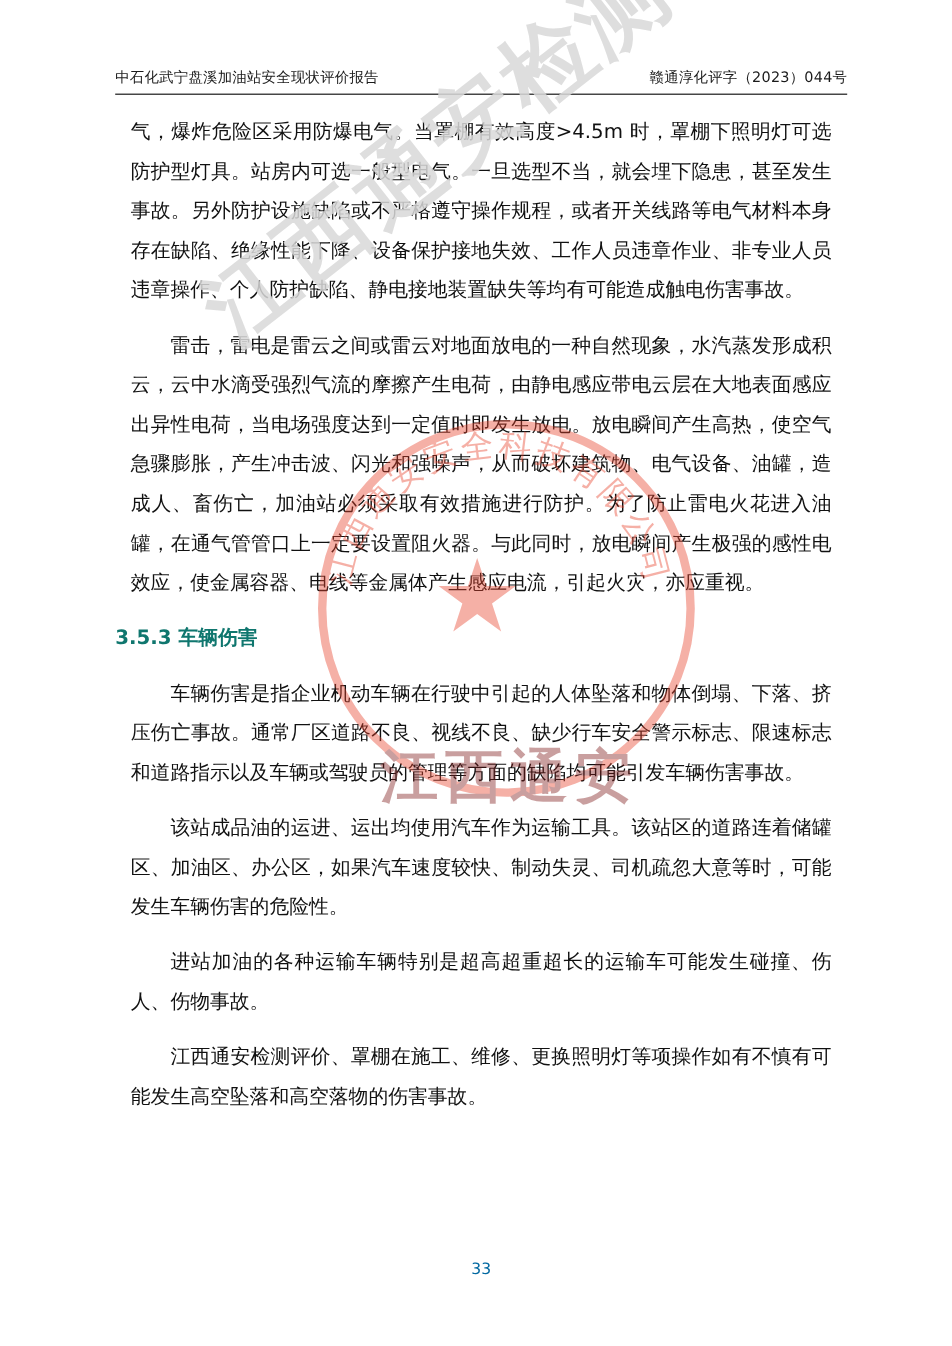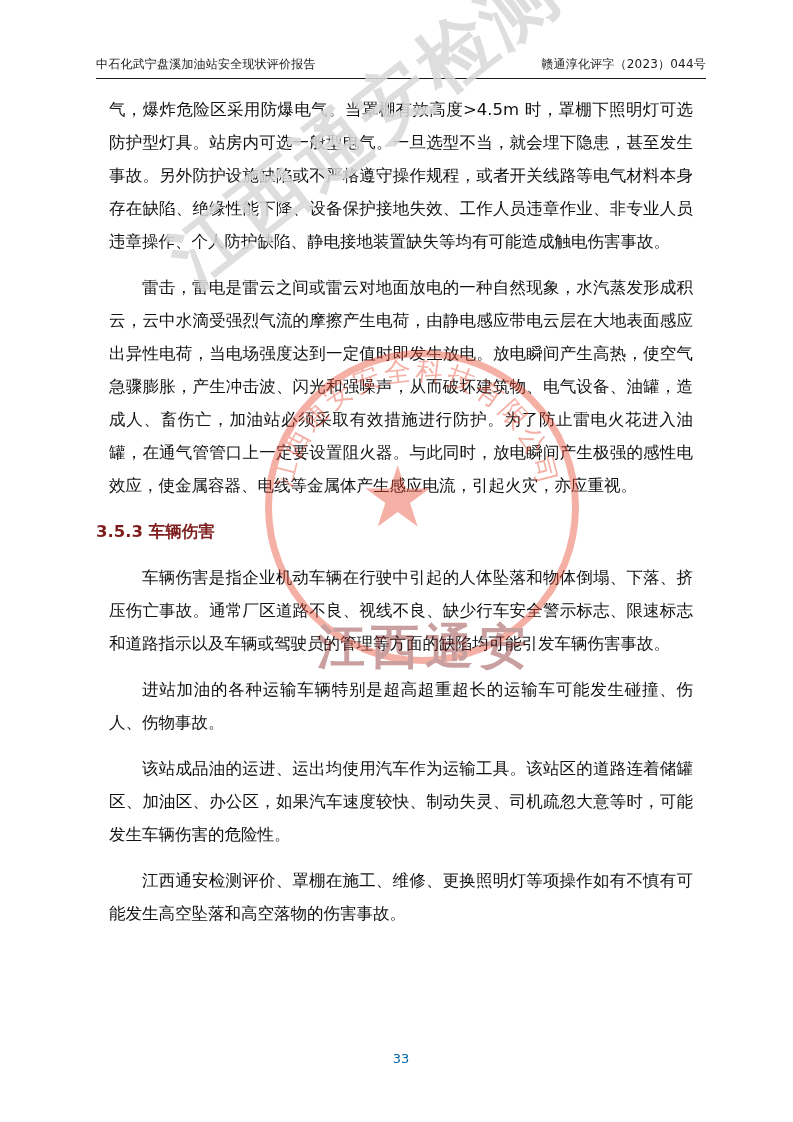--- a/index.html
+++ b/index.html
@@ -54,21 +54,21 @@
     text-indent: 2em;
   }
   p.para.noindent {
     text-indent: 0;
   }
   h3.sec {
     margin: 0;
     font-size: 16.5px;
     line-height: 33px;
     font-weight: bold;
-    color: #7f1d1d;
+    color: #0f766e;
   }
   .page-number {
     position: absolute;
     left: 0;
     right: 0;
     bottom: 0;
     text-align: center;
     font-size: 13px;
     color: #0369a1;
   }
@@ -175,20 +175,20 @@
       <span>中石化武宁盘溪加油站安全现状评价报告</span>
       <span>赣通淳化评字（2023）044号</span>
       <div class="header-rule"></div>
     </div>
 
     <div class="body-text">
       <p class="para noindent">气，爆炸危险区采用防爆电气。当罩棚有效高度&gt;4.5m 时，罩棚下照明灯可选防护型灯具。站房内可选一般型电气。一旦选型不当，就会埋下隐患，甚至发生事故。另外防护设施缺陷或不严格遵守操作规程，或者开关线路等电气材料本身存在缺陷、绝缘性能下降、设备保护接地失效、工作人员违章作业、非专业人员违章操作、个人防护缺陷、静电接地装置缺失等均有可能造成触电伤害事故。</p>
       <p class="para">雷击，雷电是雷云之间或雷云对地面放电的一种自然现象，水汽蒸发形成积云，云中水滴受强烈气流的摩擦产生电荷，由静电感应带电云层在大地表面感应出异性电荷，当电场强度达到一定值时即发生放电。放电瞬间产生高热，使空气急骤膨胀，产生冲击波、闪光和强噪声，从而破坏建筑物、电气设备、油罐，造成人、畜伤亡，加油站必须采取有效措施进行防护。为了防止雷电火花进入油罐，在通气管管口上一定要设置阻火器。与此同时，放电瞬间产生极强的感性电效应，使金属容器、电线等金属体产生感应电流，引起火灾，亦应重视。</p>
       <h3 class="sec">3.5.3 车辆伤害</h3>
       <p class="para">车辆伤害是指企业机动车辆在行驶中引起的人体坠落和物体倒塌、下落、挤压伤亡事故。通常厂区道路不良、视线不良、缺少行车安全警示标志、限速标志和道路指示以及车辆或驾驶员的管理等方面的缺陷均可能引发车辆伤害事故。</p>
+      <p class="para">该站成品油的运进、运出均使用汽车作为运输工具。该站区的道路连着储罐区、加油区、办公区，如果汽车速度较快、制动失灵、司机疏忽大意等时，可能发生车辆伤害的危险性。</p>
       <p class="para">进站加油的各种运输车辆特别是超高超重超长的运输车可能发生碰撞、伤人、伤物事故。</p>
-      <p class="para">该站成品油的运进、运出均使用汽车作为运输工具。该站区的道路连着储罐区、加油区、办公区，如果汽车速度较快、制动失灵、司机疏忽大意等时，可能发生车辆伤害的危险性。</p>
       <p class="para">江西通安检测评价、罩棚在施工、维修、更换照明灯等项操作如有不慎有可能发生高空坠落和高空落物的伤害事故。</p>
     </div>
 
     <div class="page-number">33</div>
   </div>
 </div>
 
 </body></html>

